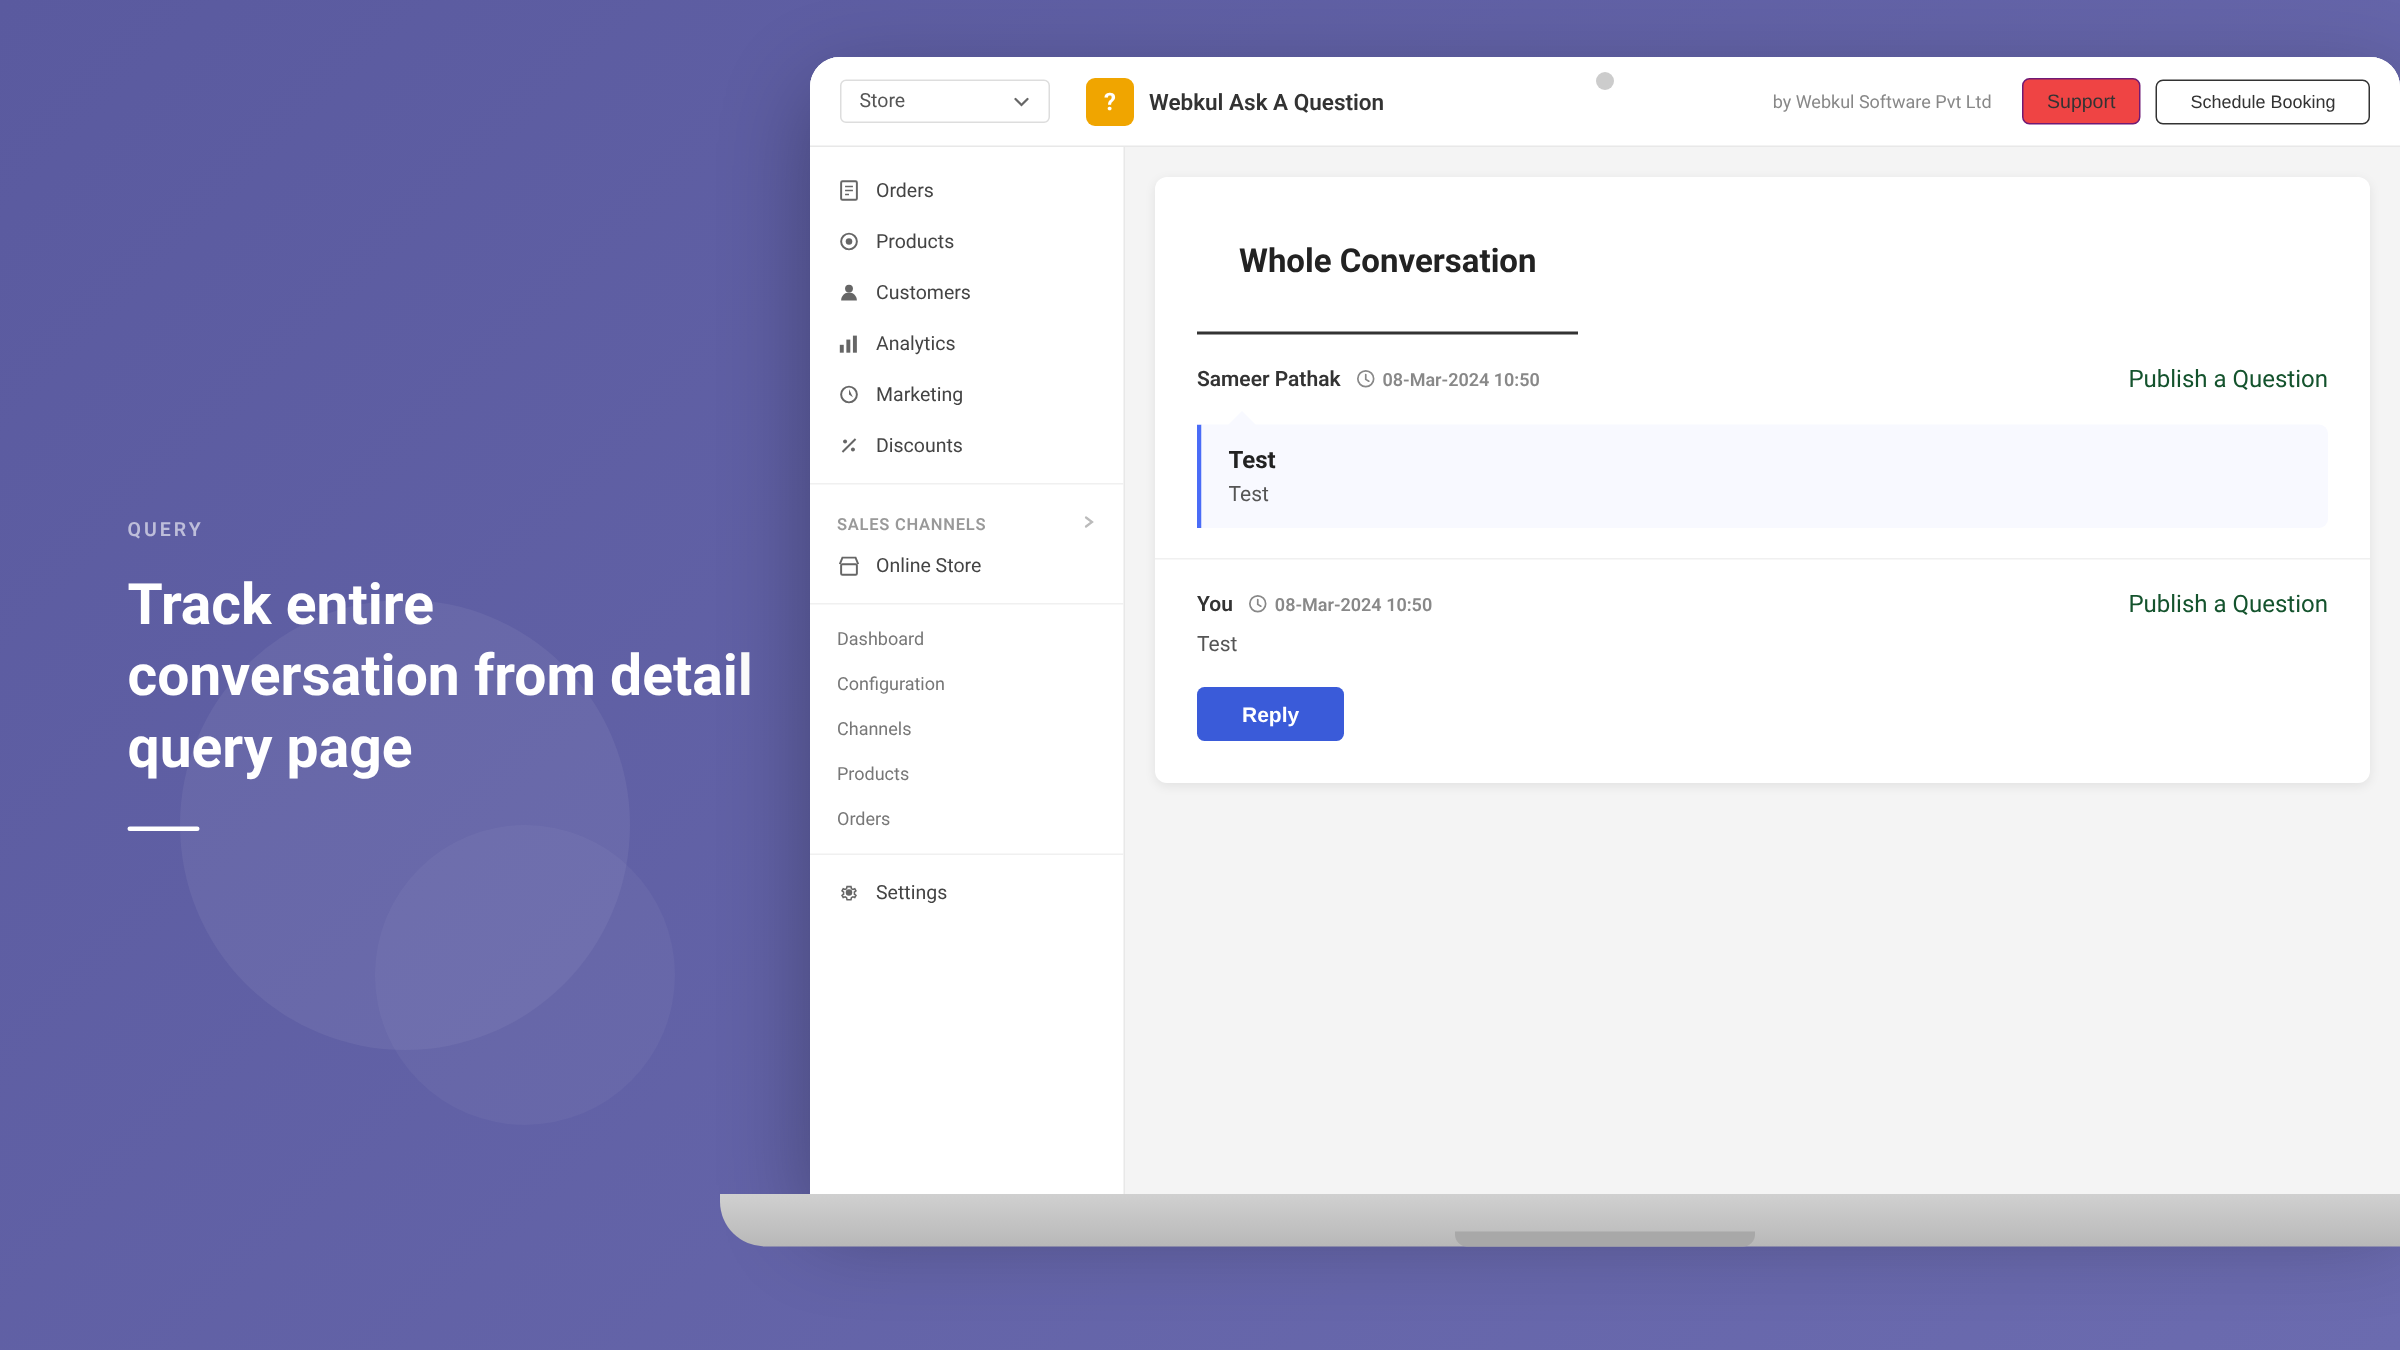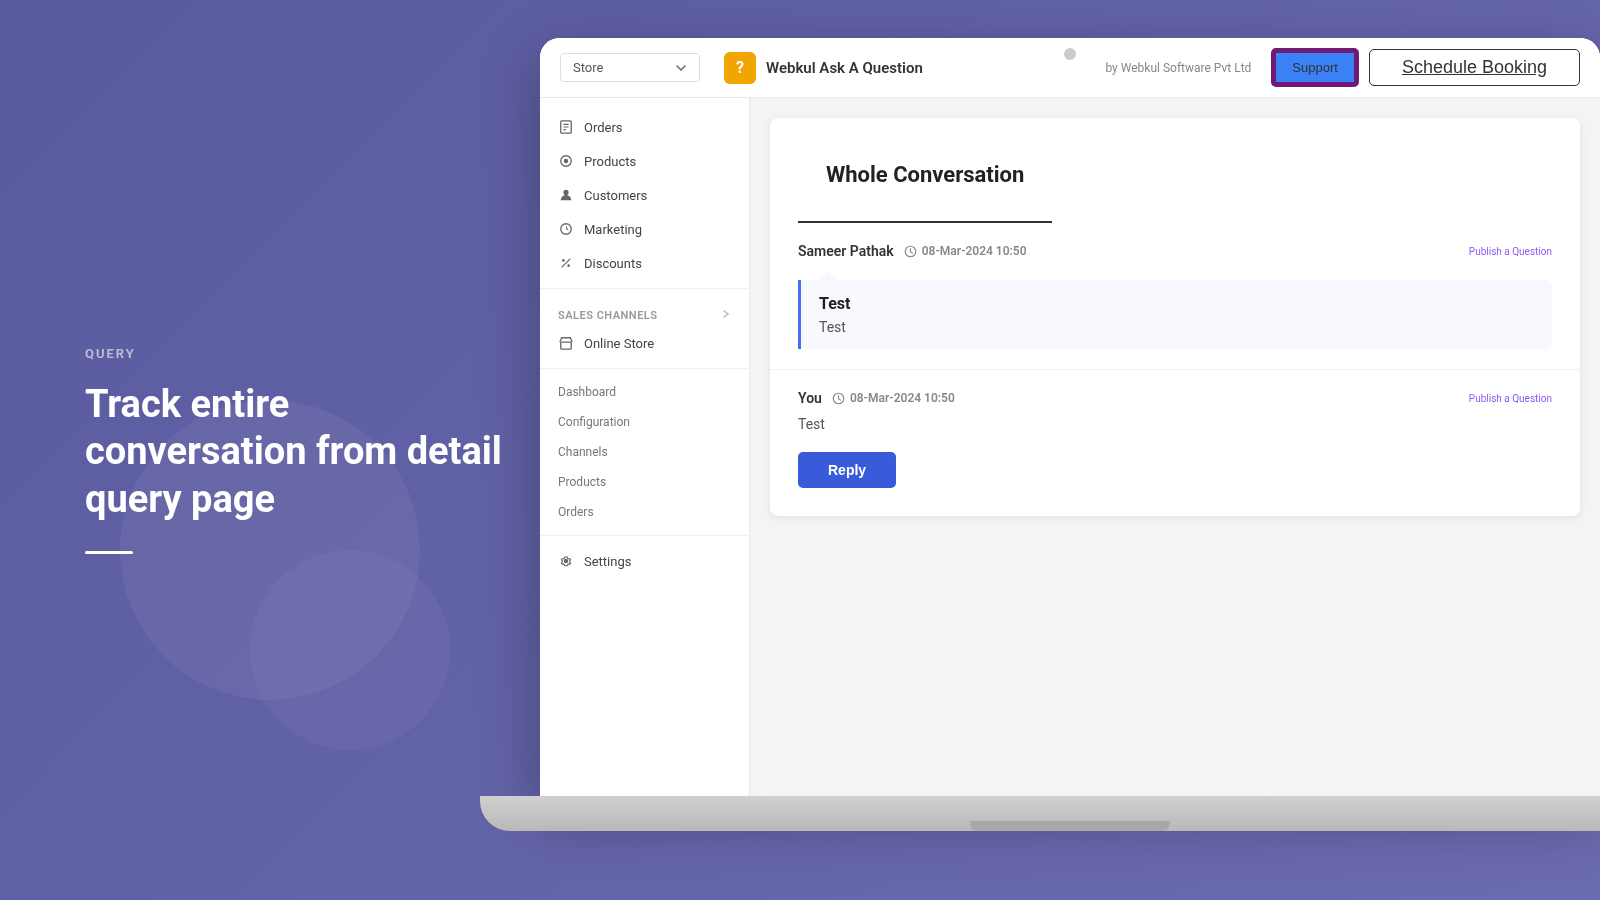--- a/index.html
+++ b/index.html
@@ -187,38 +187,37 @@
       font-size: 12px;
       color: #888;
     }
     .topbar-actions {
       display: flex;
       align-items: center;
       gap: 10px;
       margin-left: 20px;
     }
     .btn-support {
-      border: 5px solid #701a75;
-      background: #3b82f6;
+      border: 1px solid #701a75;
+      background: #ef4444;
       border-radius: 5px;
       padding: 7px 16px;
       font-size: 13px;
       cursor: pointer;
       color: #333;
     }
     .btn-schedule {
       border: 1px solid #333;
       background: #fff;
       border-radius: 5px;
-      padding: 7px 32px;
-      font-size: 18px;
+      padding: 7px 22px;
+      font-size: 12px;
       cursor: pointer;
       color: #333;
       font-weight: 500;
-      text-decoration: underline;
     }
 
     
     .main-layout {
       display: flex;
       flex: 1;
       overflow: hidden;
     }
 
     
@@ -321,22 +320,22 @@
       gap: 10px;
     }
     .message-time {
       display: flex;
       align-items: center;
       gap: 5px;
       font-size: 12px;
       color: #888;
     }
     .publish-link {
-      font-size: 10px;
-      color: #8b5cf6;
+      font-size: 16px;
+      color: #14532d;
       cursor: pointer;
       text-decoration: none;
     }
     .message-bubble {
       background: #f8f9ff;
       border-left: 3px solid #4a6cf7;
       border-radius: 0 6px 6px 0;
       padding: 14px 18px;
     }
     .message-bubble-title {
@@ -455,20 +454,30 @@
             <span>Products</span>
           </div>
           <div class="nav-item">
             <span class="nav-icon">
               <svg width="14" height="14" viewBox="0 0 16 16" fill="currentColor">
                   <circle cx="8" cy="5" r="3"></circle>
                   <path d="M2 14c0-3.3 2.7-6 6-6s6 2.7 6 6"></path>
                 </svg>
             </span>
             <span>Customers</span>
+          </div>
+          <div class="nav-item">
+            <span class="nav-icon">
+              <svg width="14" height="14" viewBox="0 0 16 16" fill="currentColor">
+                  <rect x="1" y="9" width="3" height="6"></rect>
+                  <rect x="6" y="5" width="3" height="10"></rect>
+                  <rect x="11" y="2" width="3" height="13"></rect>
+                </svg>
+            </span>
+            <span>Analytics</span>
           </div>
           <div class="nav-item">
             <span class="nav-icon">
               <svg width="14" height="14" viewBox="0 0 16 16" fill="currentColor">
                   <path d="M2 8c0-3.3 2.7-6 6-6s6 2.7 6 6-2.7 6-6 6-6-2.7-6-6z" fill="none" stroke="currentColor" stroke-width="1.5"></path>
                   <path d="M8 4v4l3 2"></path>
                 </svg>
             </span>
             <span>Marketing</span>
           </div>

